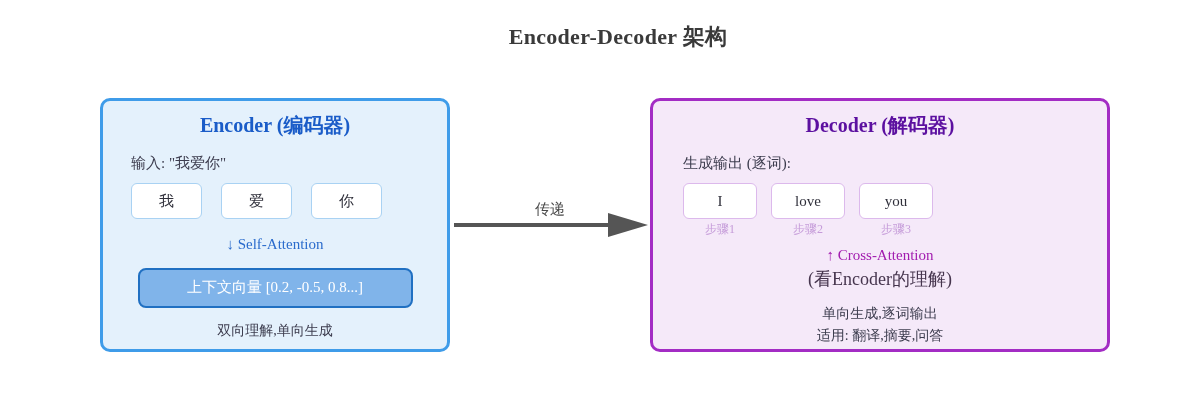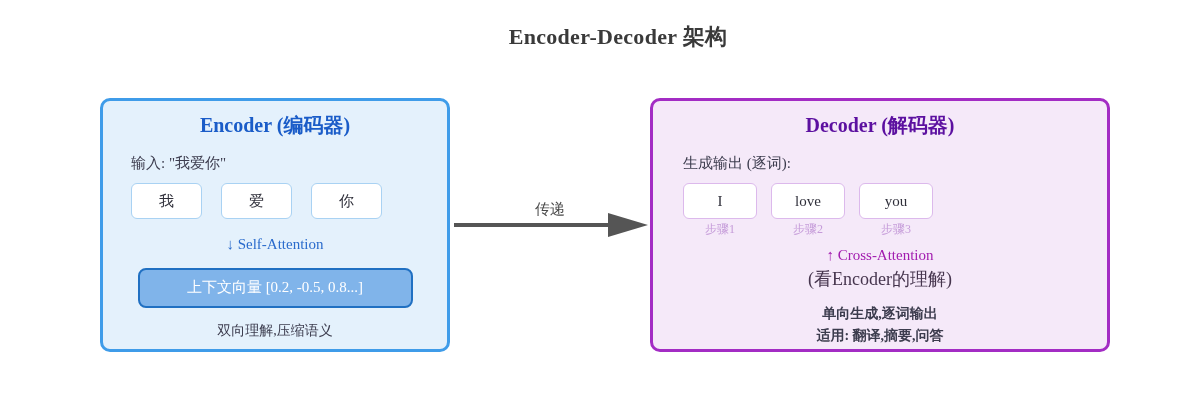--- a/index.html
+++ b/index.html
@@ -115,21 +115,21 @@
     font-size: 15px;
   }
 
   .panel-note {
     margin-top: 15px;
     text-align: center;
     font-size: 14px;
     color: #3c3c4e;
     line-height: 1.2;
   }
-  .decoder .panel-note { margin-top: 16px; font-weight: bold; }
+  .decoder .panel-note { margin-top: 16px; }
   .decoder .panel-note.second { margin-top: 5px; }
 
   .arrow-label {
     position: absolute;
     left: 452px;
     top: 200px;
     width: 196px;
     text-align: center;
     font-size: 15px;
     color: #4a4a4a;
@@ -152,21 +152,21 @@
   <section class="panel encoder">
     <div class="panel-title">Encoder (编码器)</div>
     <div class="row-label">输入: "我爱你"</div>
     <div class="token-row">
       <div class="token">我</div>
       <div class="token">爱</div>
       <div class="token">你</div>
     </div>
     <div class="attn-label">↓ Self-Attention</div>
     <div class="context-box">上下文向量 [0.2, -0.5, 0.8...]</div>
-    <div class="panel-note">双向理解,压缩语义</div>
+    <div class="panel-note">双向理解,单向生成</div>
   </section>
 
   <div class="arrow-label">传递</div>
   <svg class="arrow-svg" width="200" height="30" viewBox="0 0 200 30" aria-hidden="true">
     <line x1="2" y1="15" x2="158" y2="15"></line>
     <polygon points="156,3 156,27 196,15"></polygon>
   </svg>
 
   <section class="panel decoder">
     <div class="panel-title">Decoder (解码器)</div>

